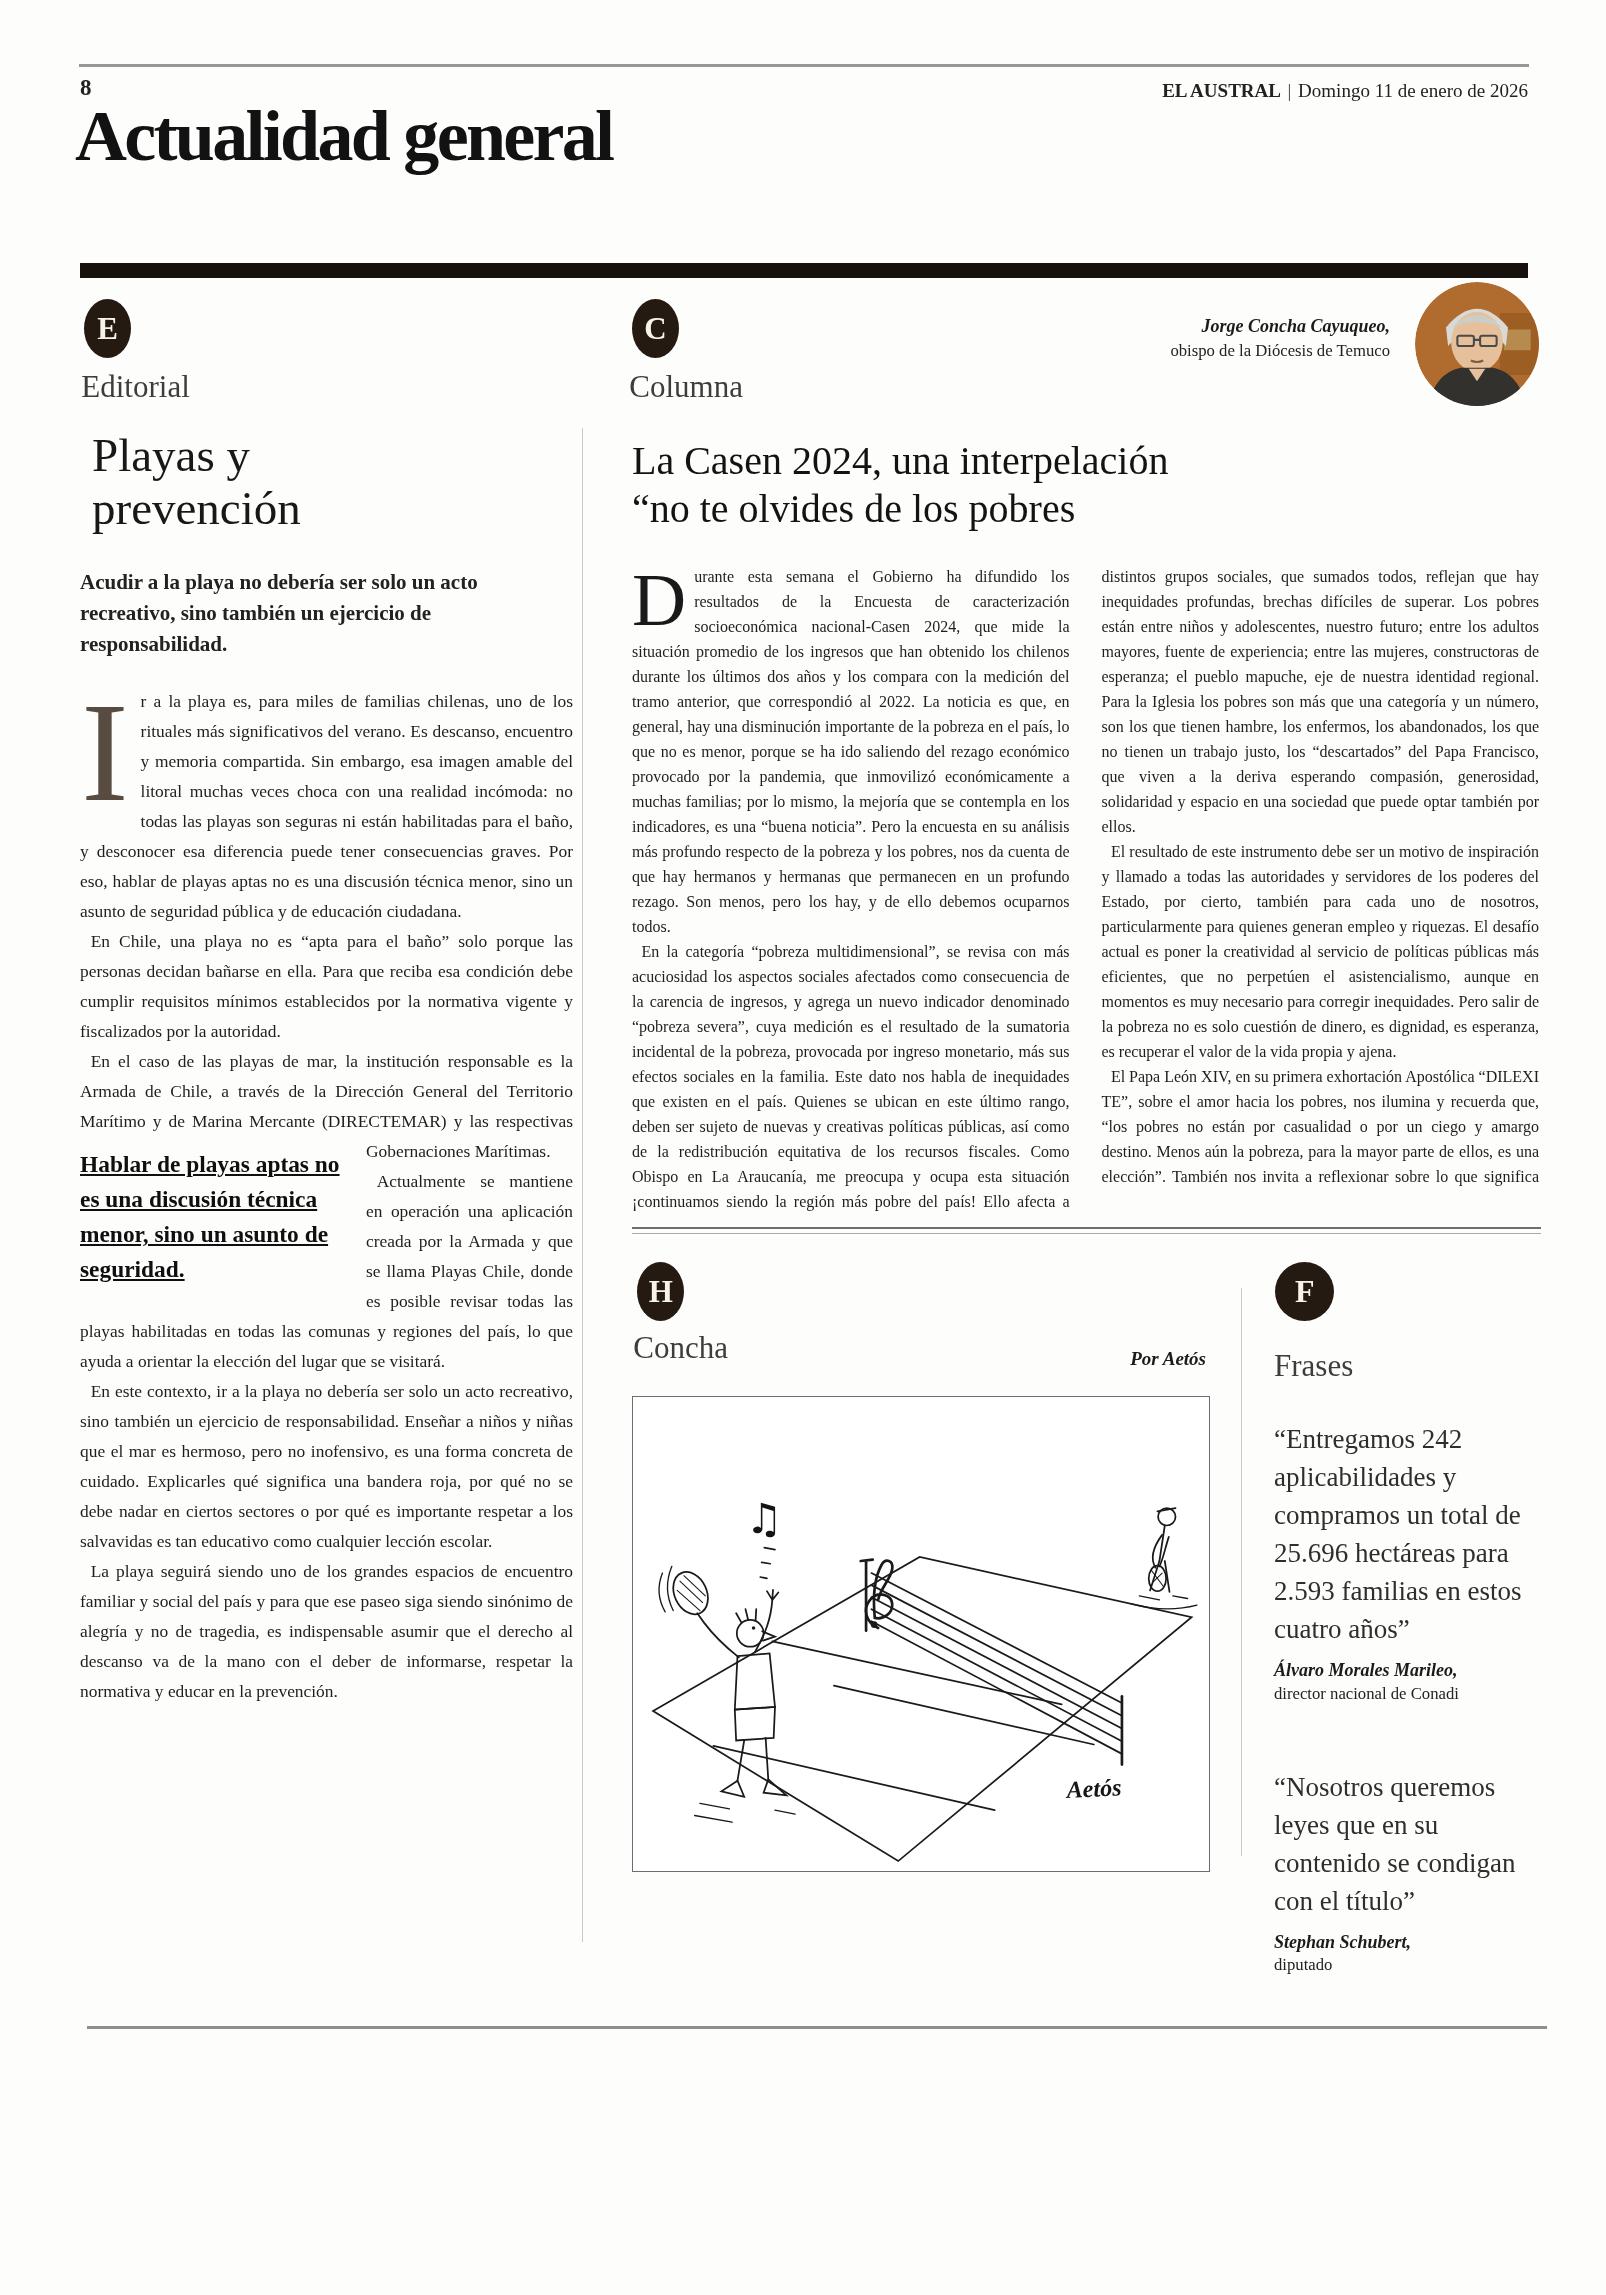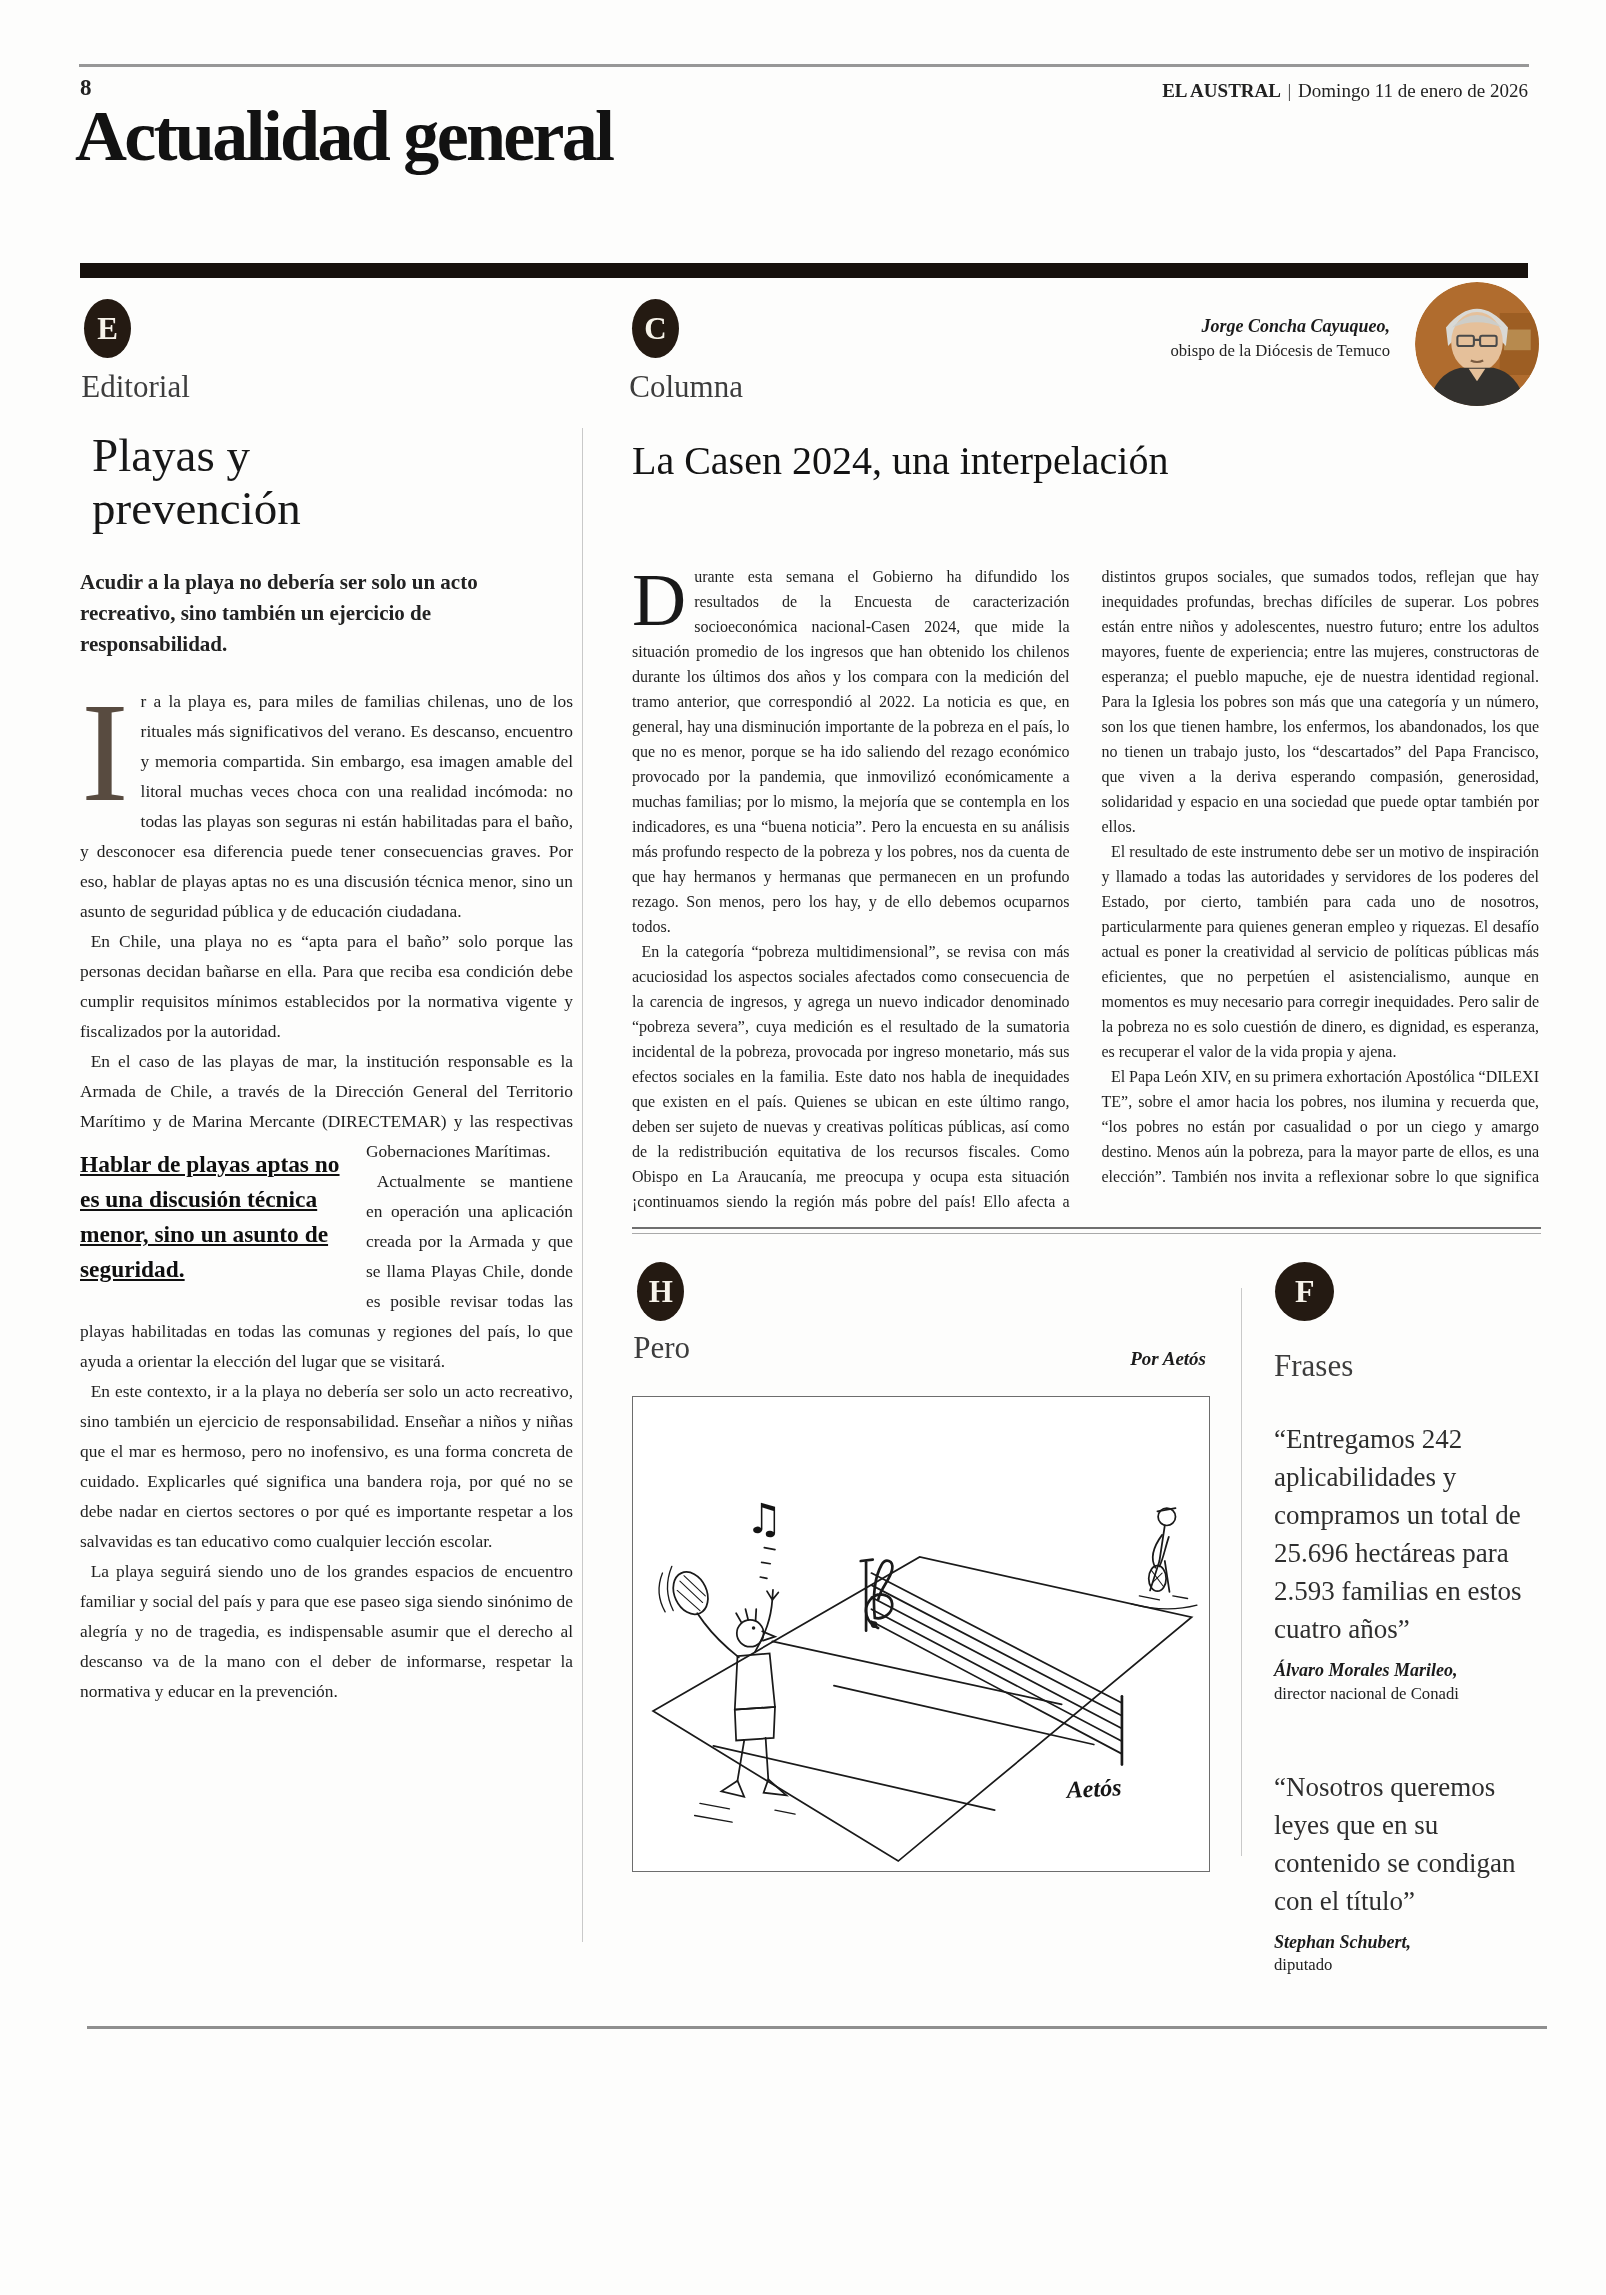--- a/index.html
+++ b/index.html
@@ -129,35 +129,36 @@
         <rect x="41" y="52" width="16" height="10" rx="2" fill="none" stroke="#4a4a4a" stroke-width="2"></rect>
         <rect x="63" y="52" width="16" height="10" rx="2" fill="none" stroke="#4a4a4a" stroke-width="2"></rect>
         <line x1="57" y1="56" x2="63" y2="56" stroke="#4a4a4a" stroke-width="2"></line>
         <path d="M54,76 Q60,79 66,76" fill="none" stroke="#7a5b40" stroke-width="2"></path>
         <path d="M12,120 Q20,88 44,83 L76,83 Q100,88 108,120 Z" fill="#33312e"></path>
         <path d="M52,84 L60,96 L68,84" fill="#e5c09a"></path>
       </svg>
     </div>
     <h2 class="col-headline" style="margin:0;font-weight:normal;">
       <div>La Casen 2024, una interpelación</div>
+      <div>“no te olvides de los pobres</div>
     </h2>
     <div class="col-body">
       <p><span class="dropcap-col">D</span><span>urante esta semana el Gobierno ha difundido los resultados de la Encuesta de caracterización socioeconómica nacional-Casen 2024, que mide la situación promedio de los ingresos que han obtenido los chilenos durante los últimos dos años y los compara con la medición del tramo anterior, que correspondió al 2022. La noticia es que, en general, hay una disminución importante de la pobreza en el país, lo que no es menor, porque se ha ido saliendo del rezago económico provocado por la pandemia, que inmovilizó económicamente a muchas familias; por lo mismo, la mejoría que se contempla en los indicadores, es una “buena noticia”. Pero la encuesta en su análisis más profundo respecto de la pobreza y los pobres, nos da cuenta de que hay hermanos y hermanas que permanecen en un profundo rezago. Son menos, pero los hay, y de ello debemos ocuparnos todos.</span></p>
       <p>En la categoría “pobreza multidimensional”, se revisa con más acuciosidad los aspectos sociales afectados como consecuencia de la carencia de ingresos, y agrega un nuevo indicador denominado “pobreza severa”, cuya medición es el resultado de la sumatoria incidental de la pobreza, provocada por ingreso monetario, más sus efectos sociales en la familia. Este dato nos habla de inequidades que existen en el país. Quienes se ubican en este último rango, deben ser sujeto de nuevas y creativas políticas públicas, así como de la redistribución equitativa de los recursos fiscales. Como Obispo en La Araucanía, me preocupa y ocupa esta situación ¡continuamos siendo la región más pobre del país! Ello afecta a distintos grupos sociales, que sumados todos, reflejan que hay inequidades profundas, brechas difíciles de superar. Los pobres están entre niños y adolescentes, nuestro futuro; entre los adultos mayores, fuente de experiencia; entre las mujeres, constructoras de esperanza; el pueblo mapuche, eje de nuestra identidad regional. Para la Iglesia los pobres son más que una categoría y un número, son los que tienen hambre, los enfermos, los abandonados, los que no tienen un trabajo justo, los “descartados” del Papa Francisco, que viven a la deriva esperando compasión, generosidad, solidaridad y espacio en una sociedad que puede optar también por ellos.</p>
       <p>El resultado de este instrumento debe ser un motivo de inspiración y llamado a todas las autoridades y servidores de los poderes del Estado, por cierto, también para cada uno de nosotros, particularmente para quienes generan empleo y riquezas. El desafío actual es poner la creatividad al servicio de políticas públicas más eficientes, que no perpetúen el asistencialismo, aunque en momentos es muy necesario para corregir inequidades. Pero salir de la pobreza no es solo cuestión de dinero, es dignidad, es esperanza, es recuperar el valor de la vida propia y ajena.</p>
       <p>El Papa León XIV, en su primera exhortación Apostólica “DILEXI TE”, sobre el amor hacia los pobres, nos ilumina y recuerda que, “los pobres no están por casualidad o por un ciego y amargo destino. Menos aún la pobreza, para la mayor parte de ellos, es una elección”. También nos invita a reflexionar sobre lo que significa compartir los bienes: «Lo que das al pobre no es tuyo, es suyo. Porque te has apropiado de lo que fue dado para uso común».</p>
 
     </div>
   </section>
 
   <div class="divider-double"></div>
 
   <section id="humor">
     <div class="sec-icon oval">H</div>
-    <div class="kicker humor-kicker">Pero</div>
+    <div class="kicker humor-kicker">Concha</div>
     <div class="humor-byline">Por Aetós</div>
     <div class="cartoon">
       <svg viewBox="0 0 860 706" fill="none" stroke="#1a1a1a" stroke-width="2.6" stroke-linecap="round">
 
         <path d="M30,468 L428,238 L834,328 L396,692 Z"></path>
         <path d="M208,364 L640,458"></path>
         <path d="M120,520 L540,616"></path>
         <path d="M300,430 L688,518"></path>
 
         <g>

